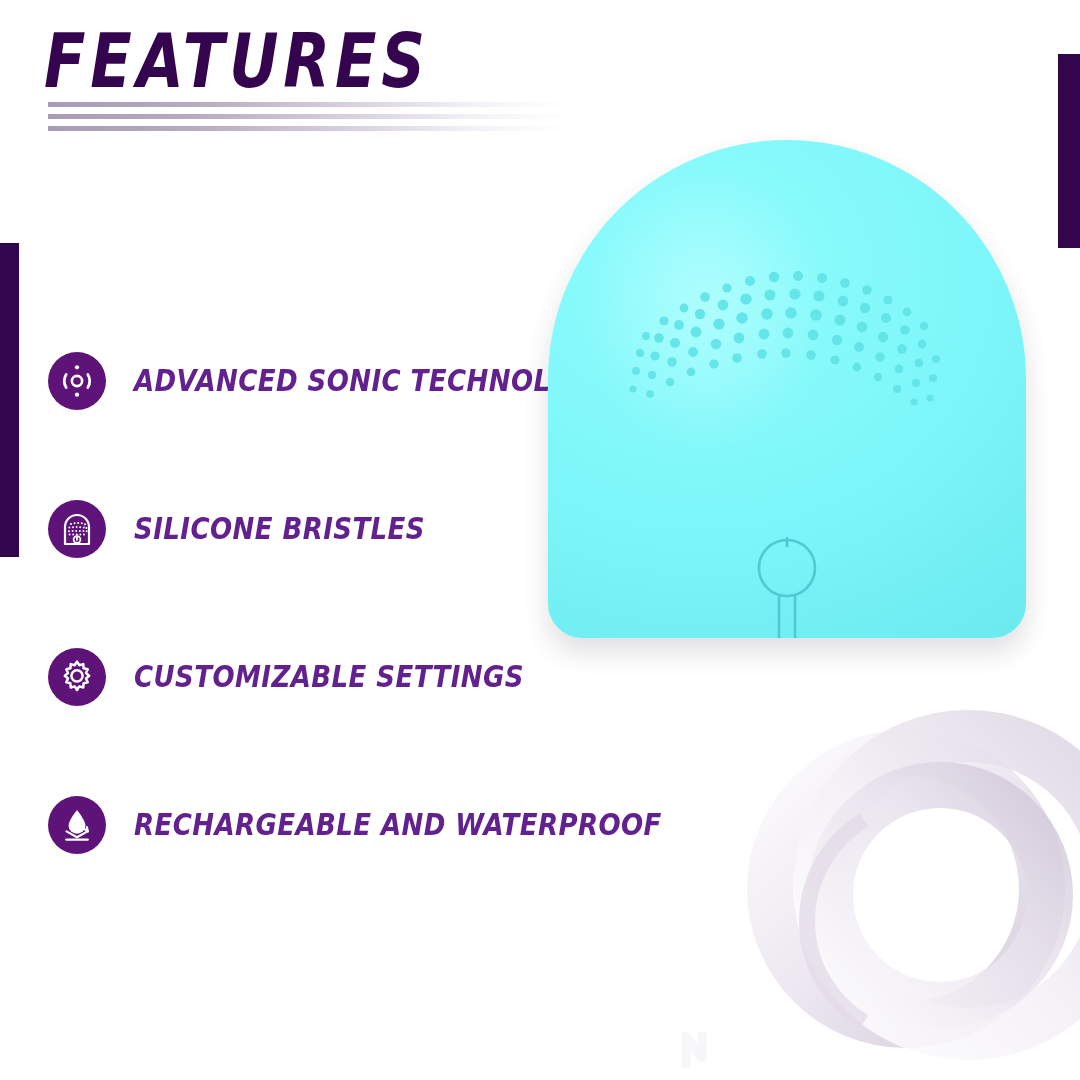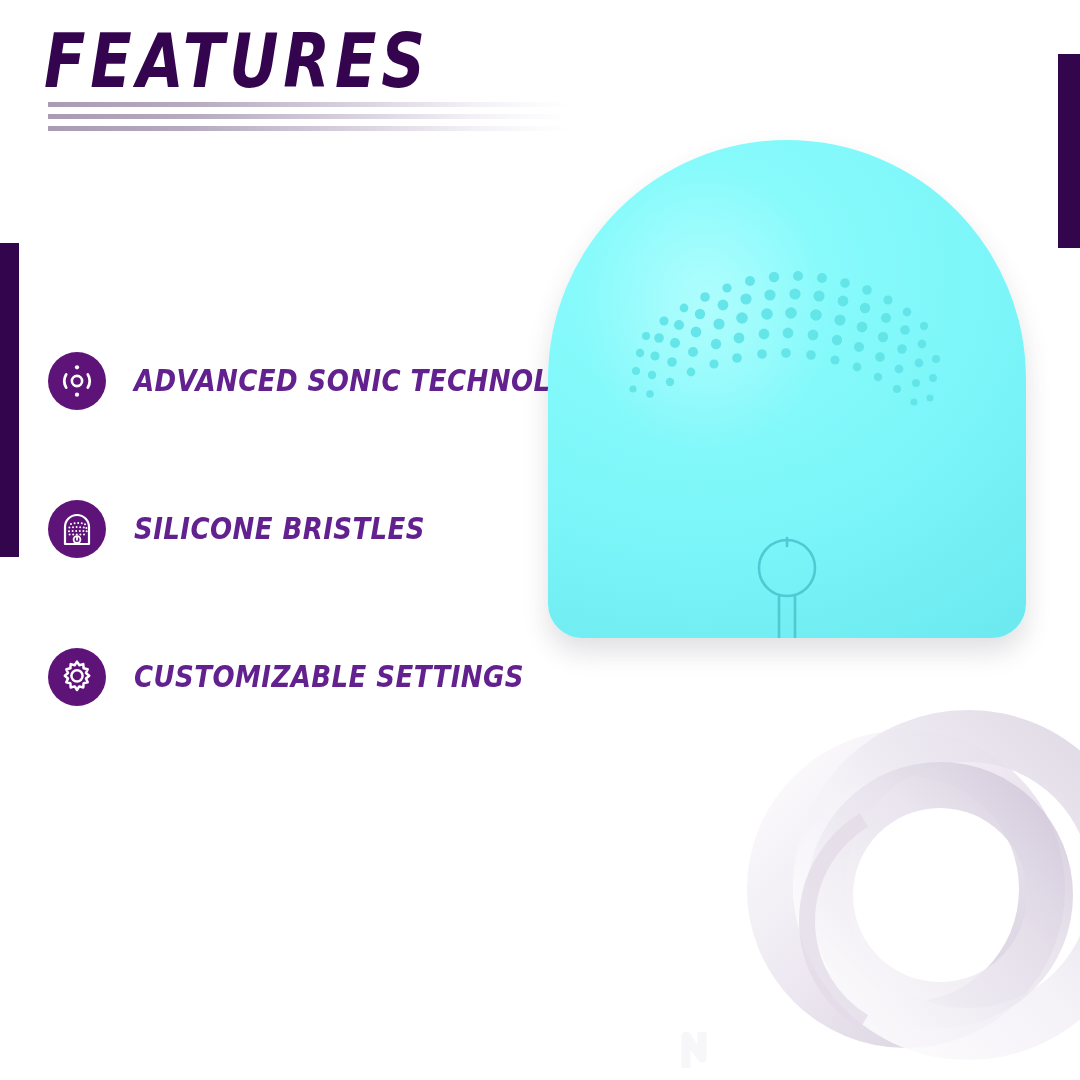--- a/index.html
+++ b/index.html
@@ -248,20 +248,31 @@
             <path d="M19 3.6 21.2 7.2 25.3 6.1 25.6 10.3 29.7 11.3 28 15.1 31.2 17.8 28 20.5
                      29.7 24.3 25.6 25.3 25.3 29.5 21.2 28.4 19 32 16.8 28.4 12.7 29.5 12.4 25.3
                      8.3 24.3 10 20.5 6.8 17.8 10 15.1 8.3 11.3 12.4 10.3 12.7 6.1 16.8 7.2 Z"></path>
           </g>
           <circle cx="19" cy="17.8" r="5.6" fill="none" stroke="#ffffff" stroke-width="2.5"></circle>
         </svg>
       </div>
       <div class="feature-label">CUSTOMIZABLE SETTINGS</div>
     </div>
 
+    <div class="feature-row">
+      <div class="feature-icon">
+        <svg width="38" height="38" viewBox="0 0 38 38" aria-hidden="true">
+          <path d="M19 4 C19 4 27.4 14.2 27.4 19.4 A8.4 8.4 0 0 1 10.6 19.4 C10.6 14.2 19 4 19 4 Z" fill="#ffffff"></path>
+          <path d="M8.5 25.4 L19 31.2 L29.5 25.4" fill="none" stroke="#ffffff" stroke-width="2.2" stroke-linecap="round" stroke-linejoin="round"></path>
+          <path d="M25.6 22.6 L29.9 25.3 L28.8 21" fill="none" stroke="#ffffff" stroke-width="2.2" stroke-linecap="round" stroke-linejoin="round"></path>
+          <path d="M8.4 33.6 L29.6 33.6" stroke="#ffffff" stroke-width="2.4" stroke-linecap="round"></path>
+        </svg>
+      </div>
+      <div class="feature-label">RECHARGEABLE AND WATERPROOF</div>
+    </div>
 
   </div>
 
   <div class="device-wrap">
     <div class="device">
       <div class="device-gloss"></div>
 
       <svg class="bristle-band" viewBox="0 0 478 498" aria-hidden="true">
         <g fill="#62E4E8" opacity="0.95">
           <circle cx="98" cy="196" r="4"></circle>

